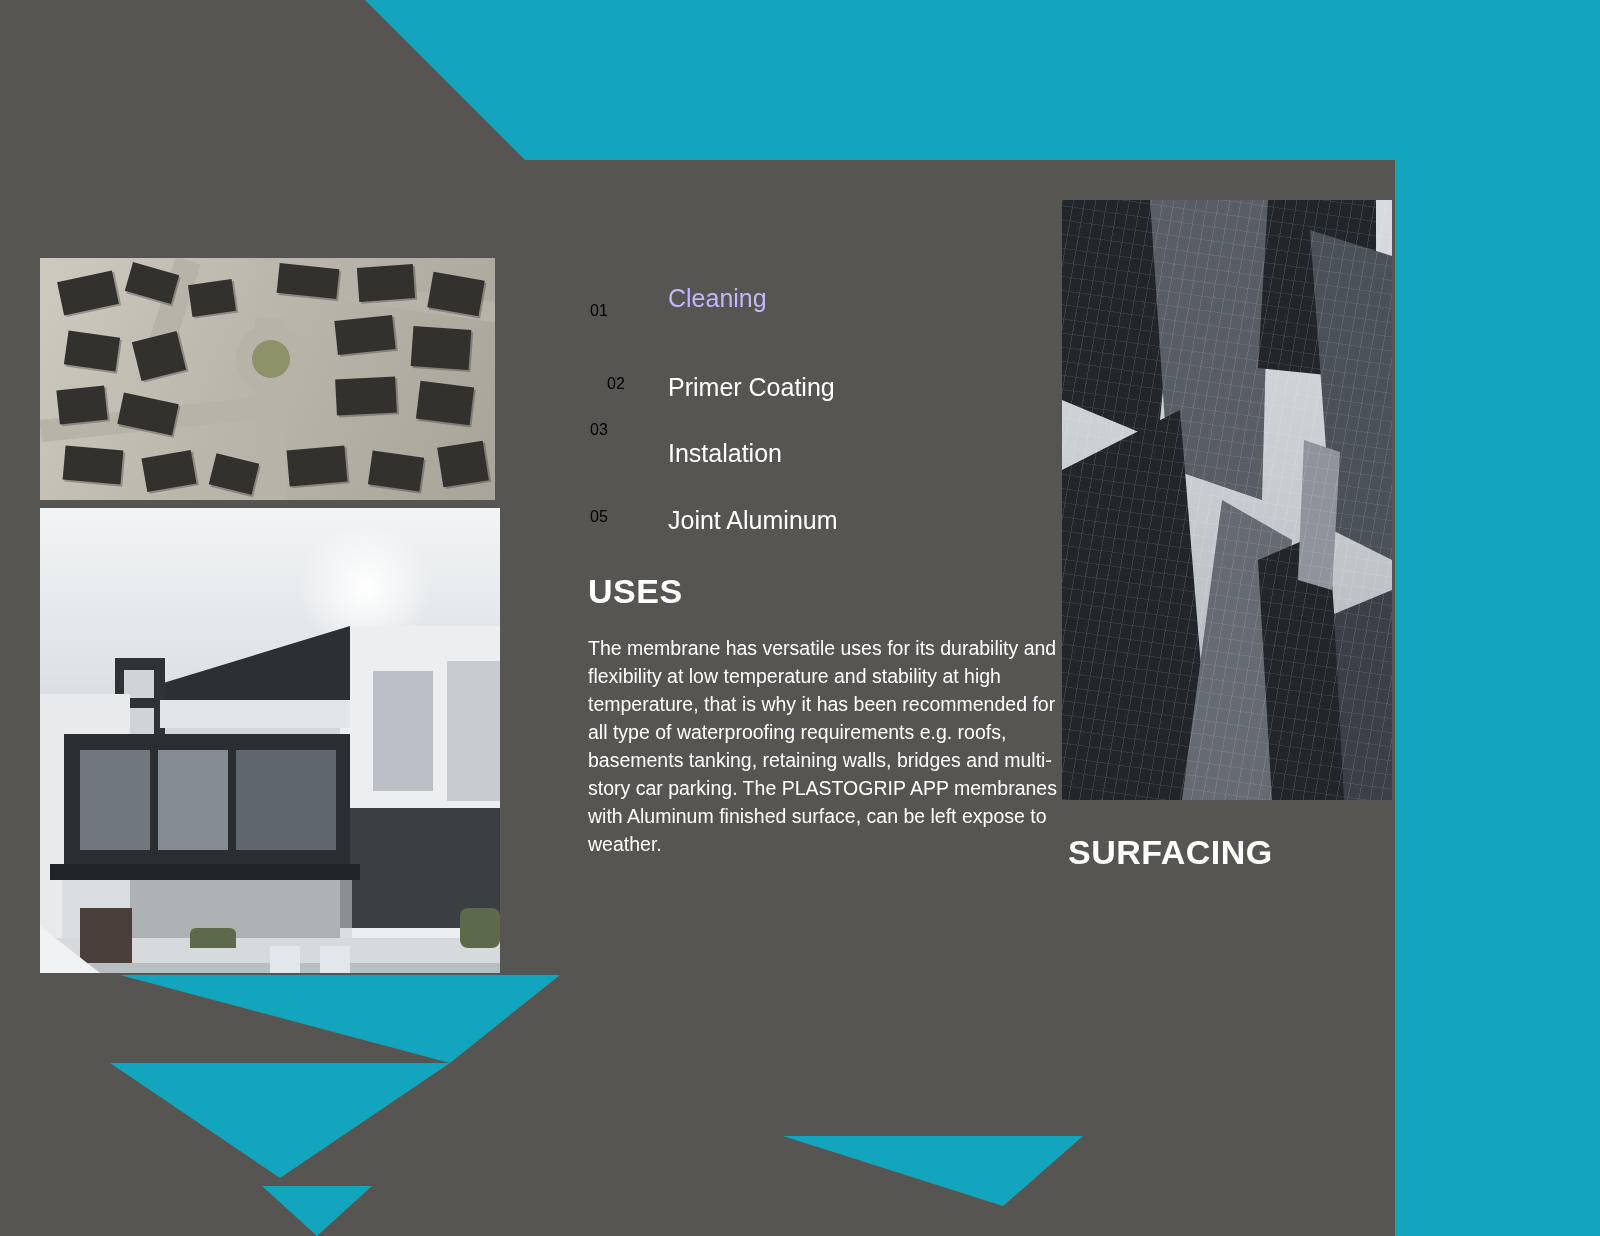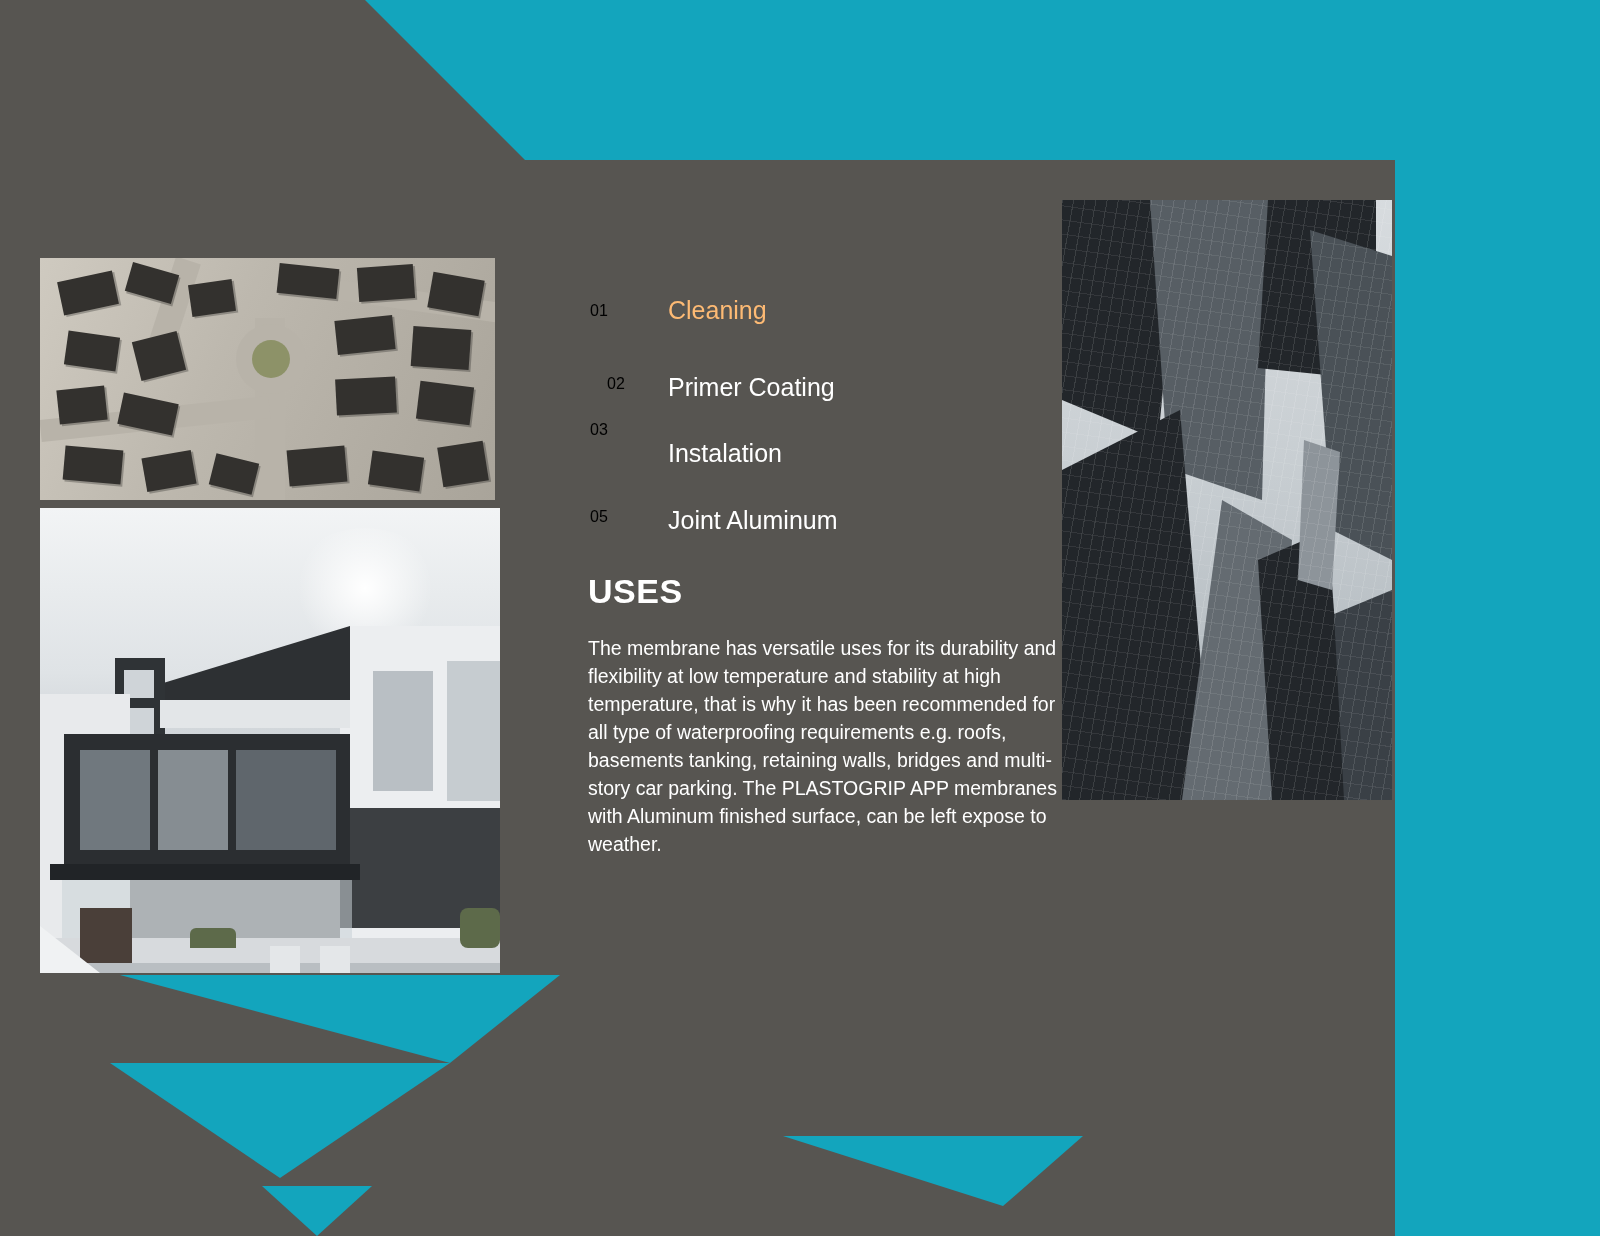--- a/index.html
+++ b/index.html
@@ -271,29 +271,30 @@
     <div class="tower" style="left:236px;top:240px;width:42px;height:150px;background:#8d949a;clip-path:polygon(6px 0,42px 12px,34px 150px,0 140px);"></div>
 
     <div style="position:absolute;left:0;top:0;width:330px;height:600px;opacity:.16;background:
       repeating-linear-gradient(100deg, rgba(255,255,255,.7) 0 1px, rgba(0,0,0,0) 1px 11px),
       repeating-linear-gradient(8deg, rgba(255,255,255,.5) 0 1px, rgba(0,0,0,0) 1px 14px);"></div>
   </div>
 
   <div id="content">
 
     <div class="svc-num" style="top:302px;">01</div>
-    <div class="svc-label" style="top:296px; font-size:25px; color:#fdba74;">Cleaning</div>
+    <div class="svc-label" style="top:284px; font-size:25px; color:#c4b5fd;">Cleaning</div>
 
     <div class="svc-num" style="top:375px;margin-left:17px;">02</div>
     <div class="svc-label" style="top:373px; font-size:25px; color:#fff;">Primer Coating</div>
 
     <div class="svc-num" style="top:421px;">03</div>
     <div class="svc-label" style="top:439px; font-size:25px; color:#fff;">Instalation</div>
 
     <div class="svc-num" style="top:508px;">05</div>
     <div class="svc-label" style="top:506px; font-size:25px; color:#fff;">Joint Aluminum</div>
 
     <div class="title-lg" id="uses-title">USES</div>
     <div id="uses-body">The membrane has versatile uses for its durability and flexibility at low temperature and stability at high temperature, that is why it has been recommended for all type of waterproofing requirements e.g. roofs, basements tanking, retaining walls, bridges and multi-story car parking. The PLASTOGRIP APP membranes with Aluminum finished surface, can be left expose to weather.</div>
 
+    <div class="title-lg" id="surfacing-title">SURFACING</div>
   </div>
 
 </div>
 
 </body></html>

